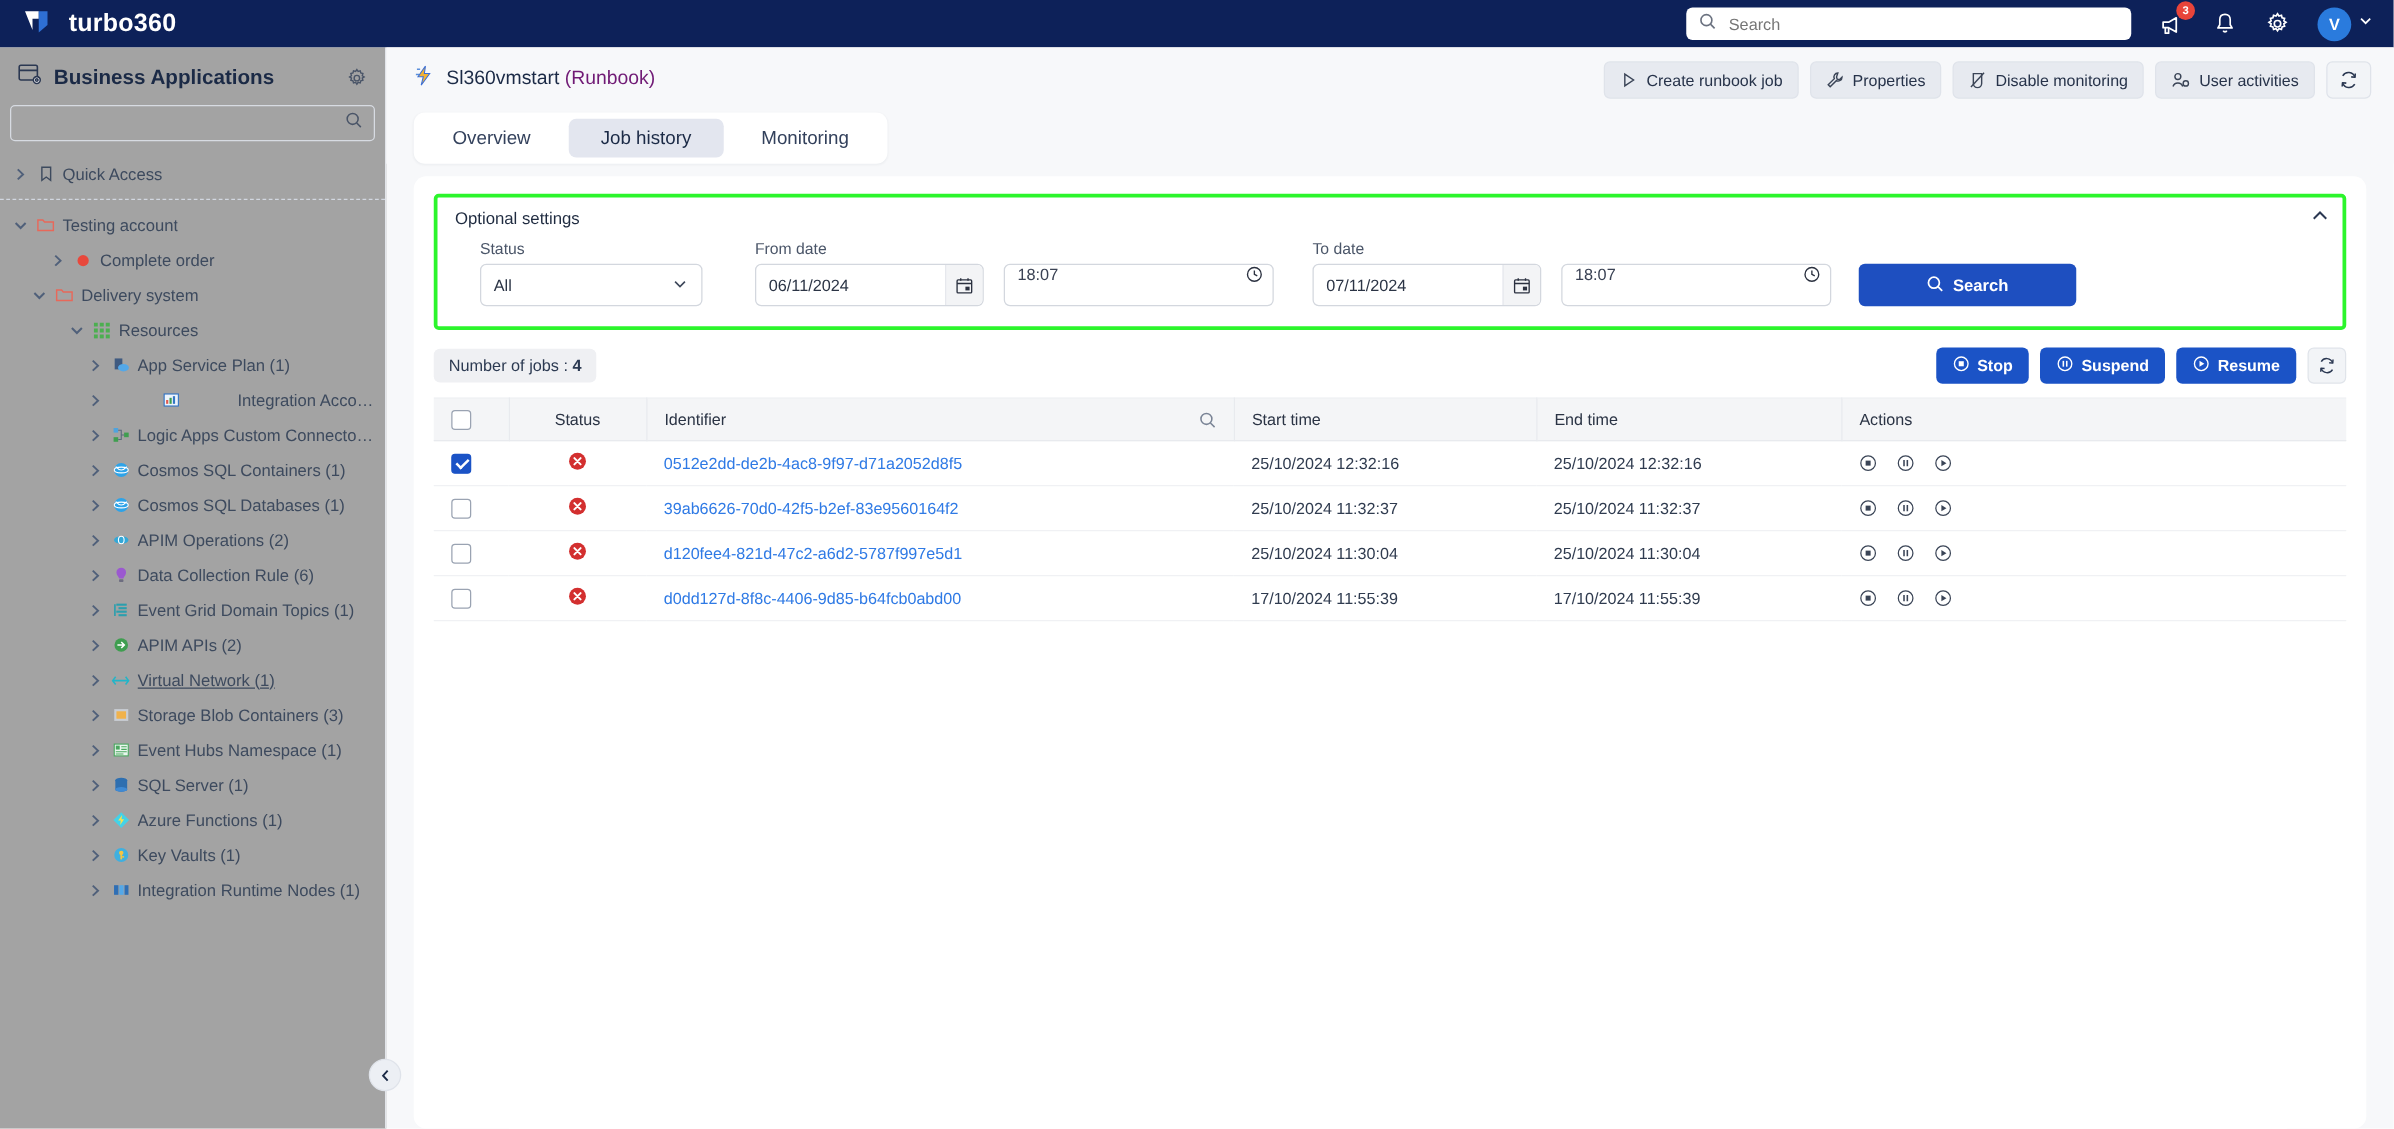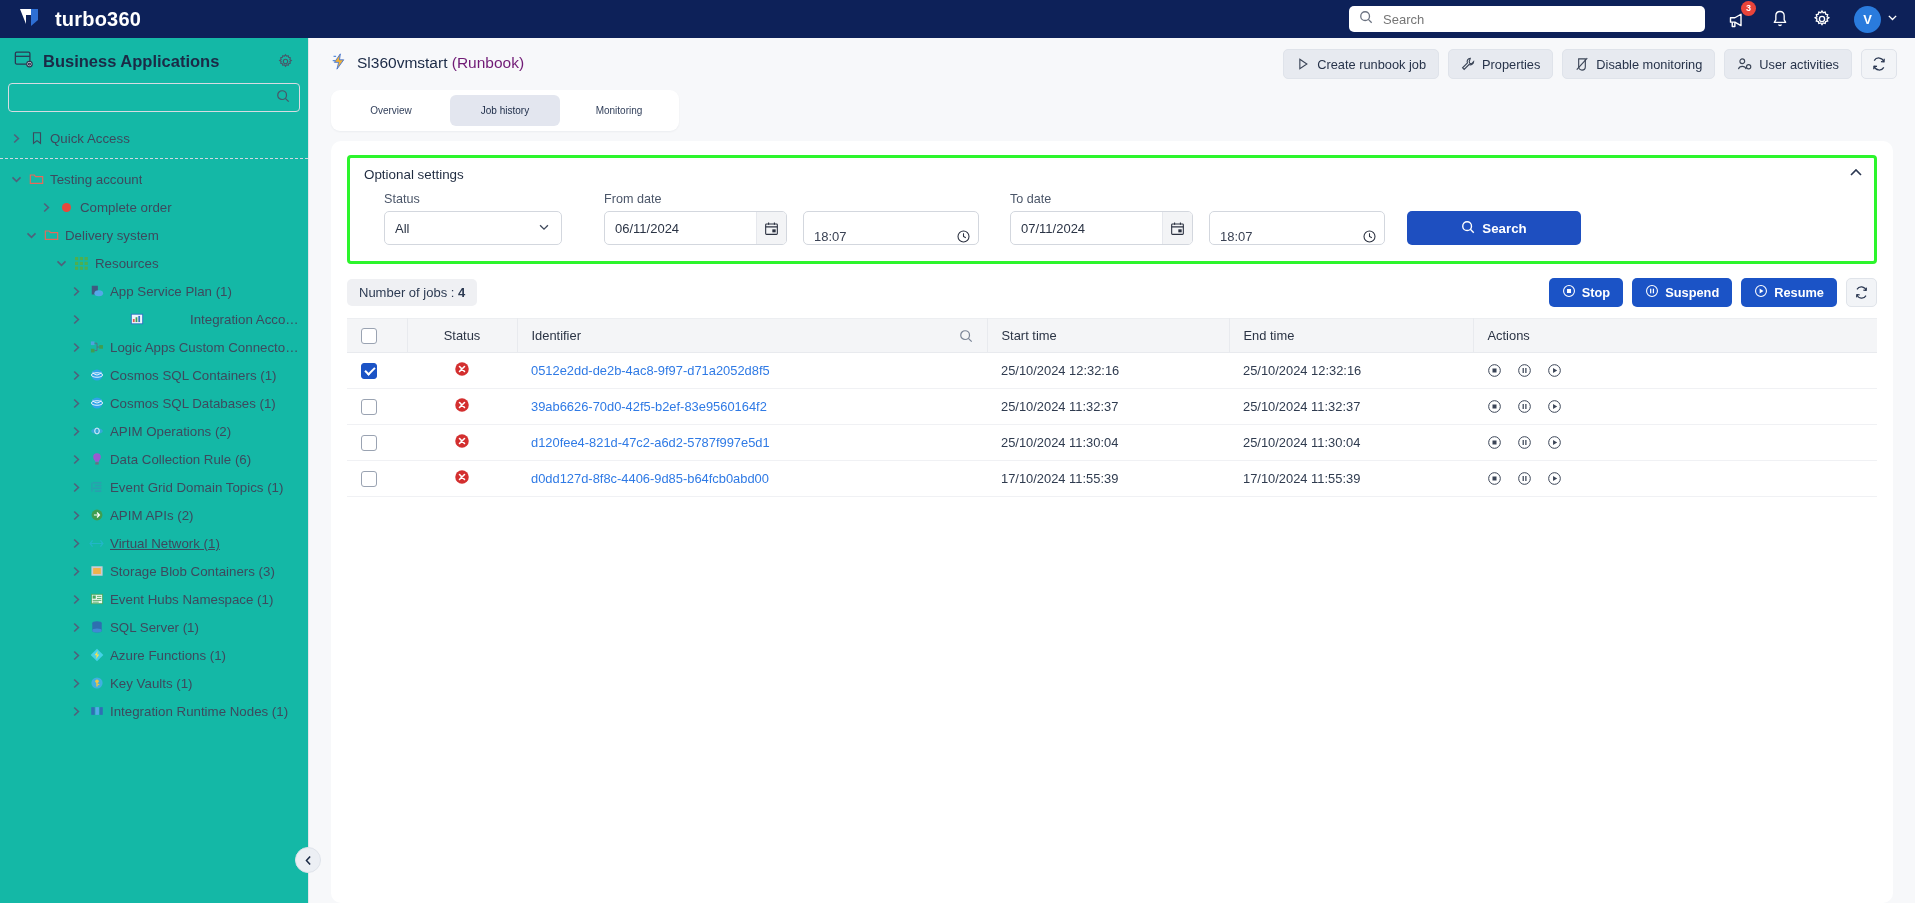--- a/index.html
+++ b/index.html
@@ -52,21 +52,21 @@
     display: flex; align-items: center; justify-content: center;
   }
   .avatar-wrap { display: flex; align-items: center; gap: 5px; color: #fff; cursor: pointer; }
 
   
   .body { flex: 1; display: flex; min-height: 0; position: relative; }
 
   
   .sidebar {
     width: 309px; flex: 0 0 309px;
-    background: #14b8a6;
+    background: #a3a3a3;
     border-right: 1px solid #e2e5ea;
     display: flex; flex-direction: column;
     position: relative;
   }
   .sb-head {
     display: flex; align-items: center; padding: 12px 14px 10px 14px;
     gap: 9px;
   }
   .sb-title { font-size: 16.5px; font-weight: bold; color: #1b2a46; flex: 1; }
   .sb-gear { color: #4a5568; cursor: pointer; display: flex; }
@@ -124,21 +124,21 @@
   .hbtn.iconly { padding: 0 9px; background: #f2f4f7; }
 
   .tabs {
     margin-top: 14px; background: #fff; border-radius: 9px;
     display: inline-flex; padding: 5px; gap: 4px;
     box-shadow: 0 1px 2px rgba(20,30,60,.05);
   }
   .tab {
     height: 31px; padding: 0 26px; border-radius: 6px;
     display: flex; align-items: center; justify-content: center;
-    font-size: 10px; color: #33415c; cursor: pointer; min-width: 110px;
+    font-size: 15px; color: #33415c; cursor: pointer; min-width: 110px;
   }
   .tab.active { background: #e3e6ef; color: #1b2a46; }
 
   .content-card {
     margin: 10px 22px 0 22px; background: #fff; border-radius: 10px;
     flex: 1; padding: 14px 16px 0 16px; position: relative; min-height: 0;
     overflow: hidden;
   }
 
   
@@ -163,22 +163,22 @@
     width: 183px; height: 34px; border: 1px solid #d3d7de; border-radius: 5px;
     display: flex; align-items: center; font-size: 13px; color: #2b3445;
     background: #fff; overflow: hidden;
   }
   .dateinp .val { flex: 1; padding: 0 10px; }
   .dateinp .btn-ico {
     width: 30px; height: 100%; border-left: 1px solid #e6e8ed; background: #f3f4f6;
     display: flex; align-items: center; justify-content: center; cursor: pointer;
   }
   .timeinp {
-    width: 176px; height: 34px; border: 1px solid #d3d7de; border-radius: 5px;
-    display: flex; align-items: flex-end; font-size: 13px; color: #3a4254;
+    width: 216px; height: 34px; border: 1px solid #d3d7de; border-radius: 5px;
+    display: flex; align-items: flex-start; font-size: 13px; color: #3a4254;
     background: #fff; overflow: hidden;
   }
   .timeinp .val { flex: 1; padding: 0 10px; }
   .timeinp .btn-ico { width: 30px; display: flex; align-items: center; justify-content: center; cursor: pointer; }
   .searchbtn {
     height: 34px; width: 174px; background: #1e4fc0; border-radius: 5px;
     color: #fff; font-size: 13.3px; font-weight: bold;
     display: flex; align-items: center; justify-content: center; gap: 7px;
     cursor: pointer;
   }

